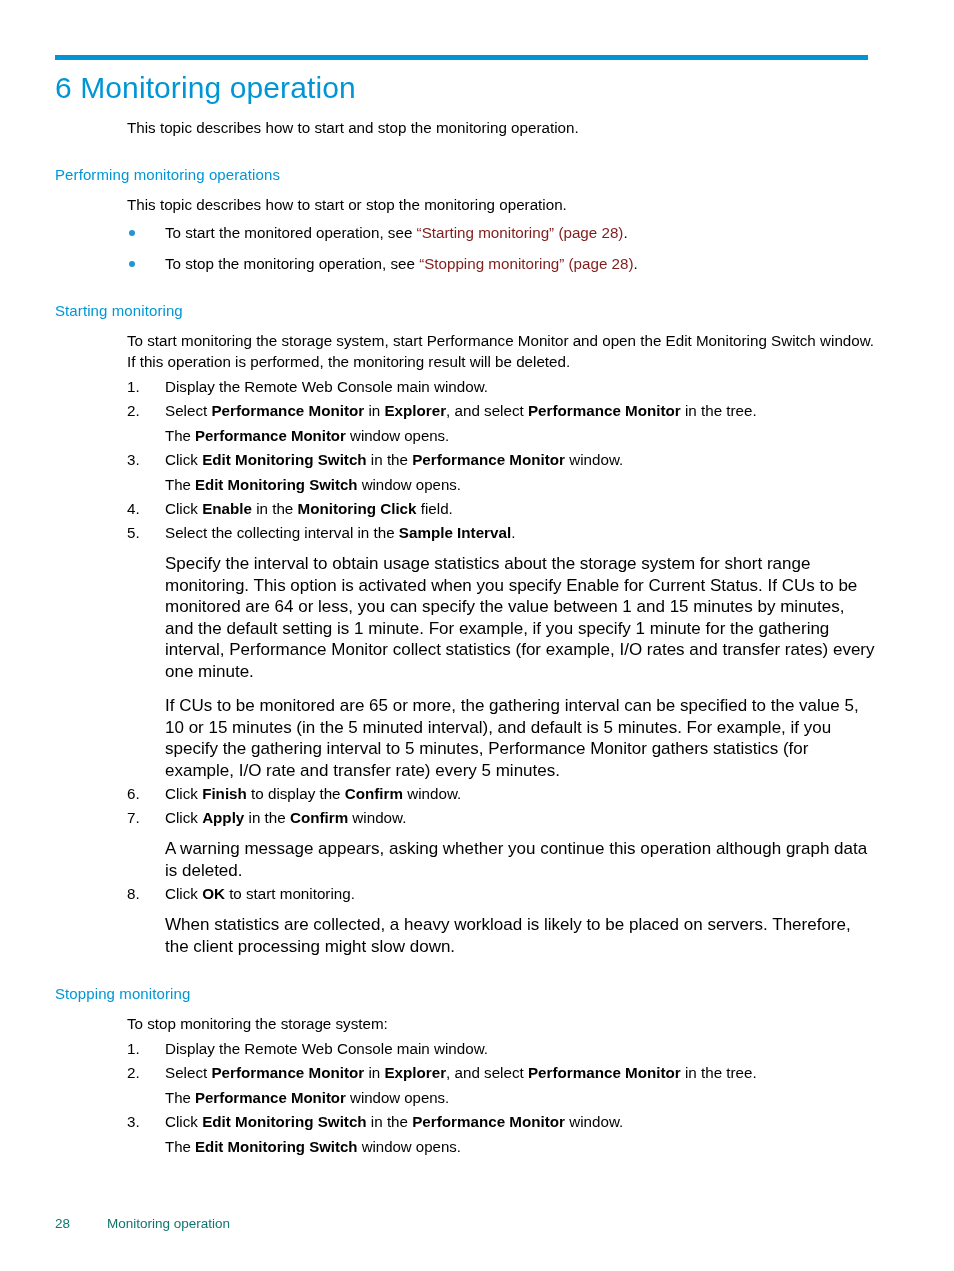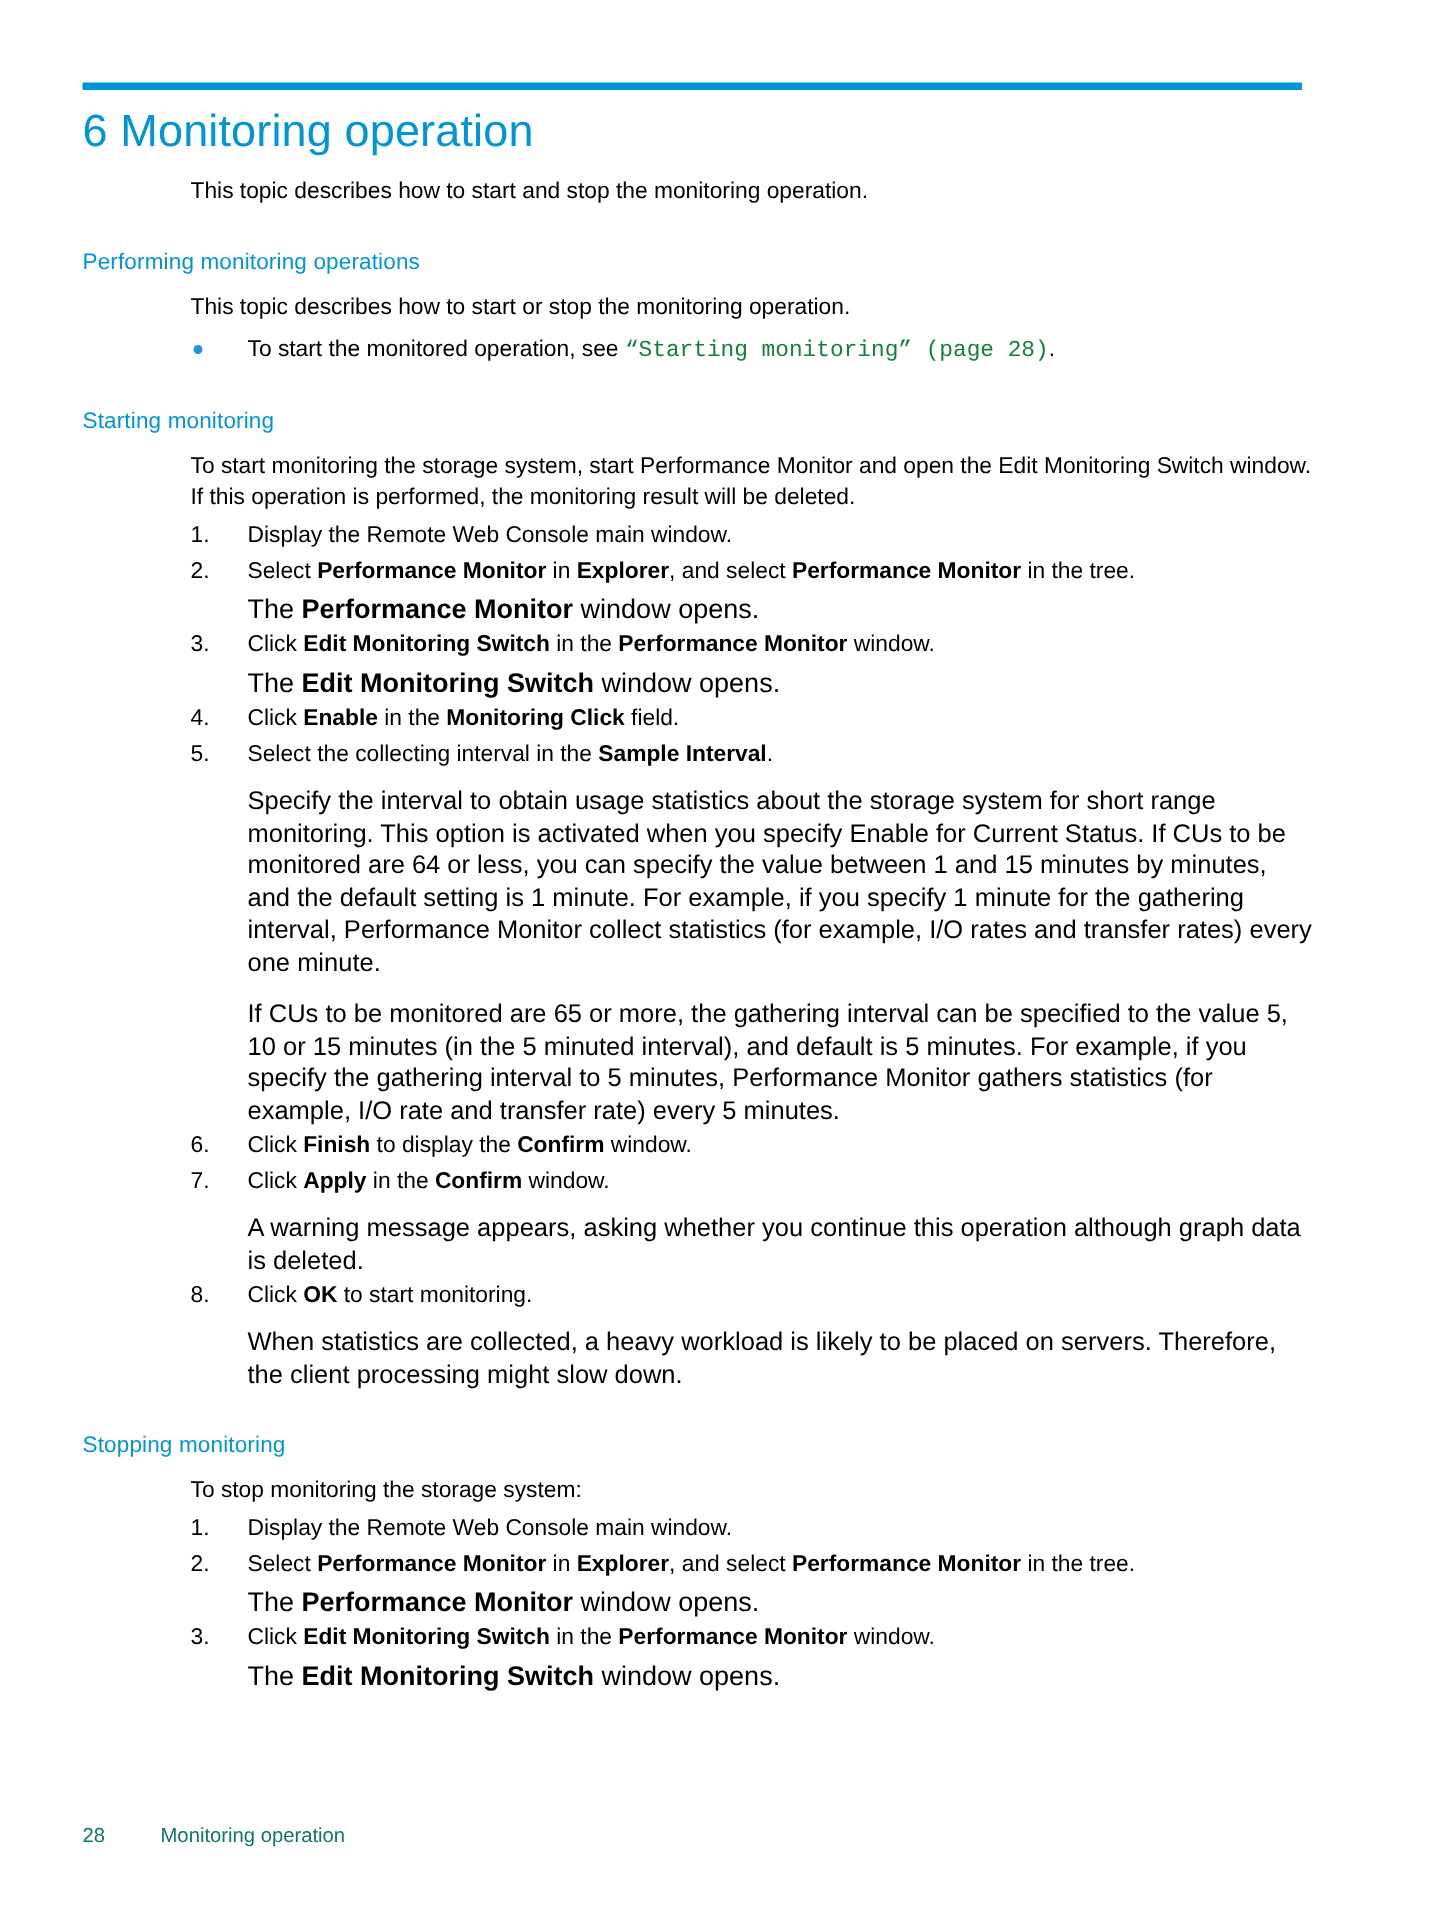--- a/index.html
+++ b/index.html
@@ -120,38 +120,37 @@
     left: 0px;
     top: 0;
     width: 24px;
     text-align: left;
     font-size: 15.2px;
     line-height: 22px;
   }
   ol.steps > li .step-sub {
     display: block;
     margin-top: 3px;
-    font-size: 18px;
+    font-size: 15px;
     line-height: 22px;
   }
   ol.steps > li .step-block {
     display: block;
     margin-top: 9px;
     font-size: 17px;
     line-height: 21.5px;
   }
   ol.steps > li .step-block + .step-block {
     margin-top: 13px;
   }
 
   b, strong { font-weight: bold; }
   .link {
-    color: #15803d;
+    color: #7f1d1d;
     text-decoration: none;
-    font-family: Liberation Mono, monospace;
   }
 
   
   .footer {
     position: absolute;
     left: 55px;
     bottom: 38px;
     width: 820px;
     font-size: 13.5px;
     line-height: 18px;
@@ -177,20 +176,21 @@
       <div class="gap-sm"></div>
       <p class="para">This topic describes how to start and stop the monitoring operation.</p>
     </div>
 
     <div id="sections-host">
         <h2 class="section-title">Performing monitoring operations</h2>
         <div class="body-indent">
           <p class="para">This topic describes how to start or stop the monitoring operation.</p>
           <ul class="bullets">
             <li><span class="bullet-dot"></span><span>To start the monitored operation, see </span><a class="link" href="#">“Starting monitoring” (page 28)</a><span>.</span></li>
+            <li><span class="bullet-dot"></span><span>To stop the monitoring operation, see </span><a class="link" href="#">“Stopping monitoring” (page 28)</a><span>.</span></li>
           </ul>
         </div>
         <h2 class="section-title">Starting monitoring</h2>
         <div class="body-indent">
           <p class="para">To start monitoring the storage system, start Performance Monitor and open the Edit Monitoring Switch window. If this operation is performed, the monitoring result will be deleted.</p>
           <ol class="steps">
             <li><span class="step-num">1.</span><span>Display the Remote Web Console main window.</span></li>
             <li><span class="step-num">2.</span><span><span>Select </span><b>Performance Monitor</b><span> in </span><b>Explorer</b><span>, and select </span><b>Performance Monitor</b><span> in the tree.</span></span><span class="step-sub"><span>The </span><b>Performance Monitor</b><span> window opens.</span></span></li>
             <li><span class="step-num">3.</span><span><span>Click </span><b>Edit Monitoring Switch</b><span> in the </span><b>Performance Monitor</b><span> window.</span></span><span class="step-sub"><span>The </span><b>Edit Monitoring Switch</b><span> window opens.</span></span></li>
             <li><span class="step-num">4.</span><span><span>Click </span><b>Enable</b><span> in the </span><b>Monitoring Click</b><span> field.</span></span></li>

